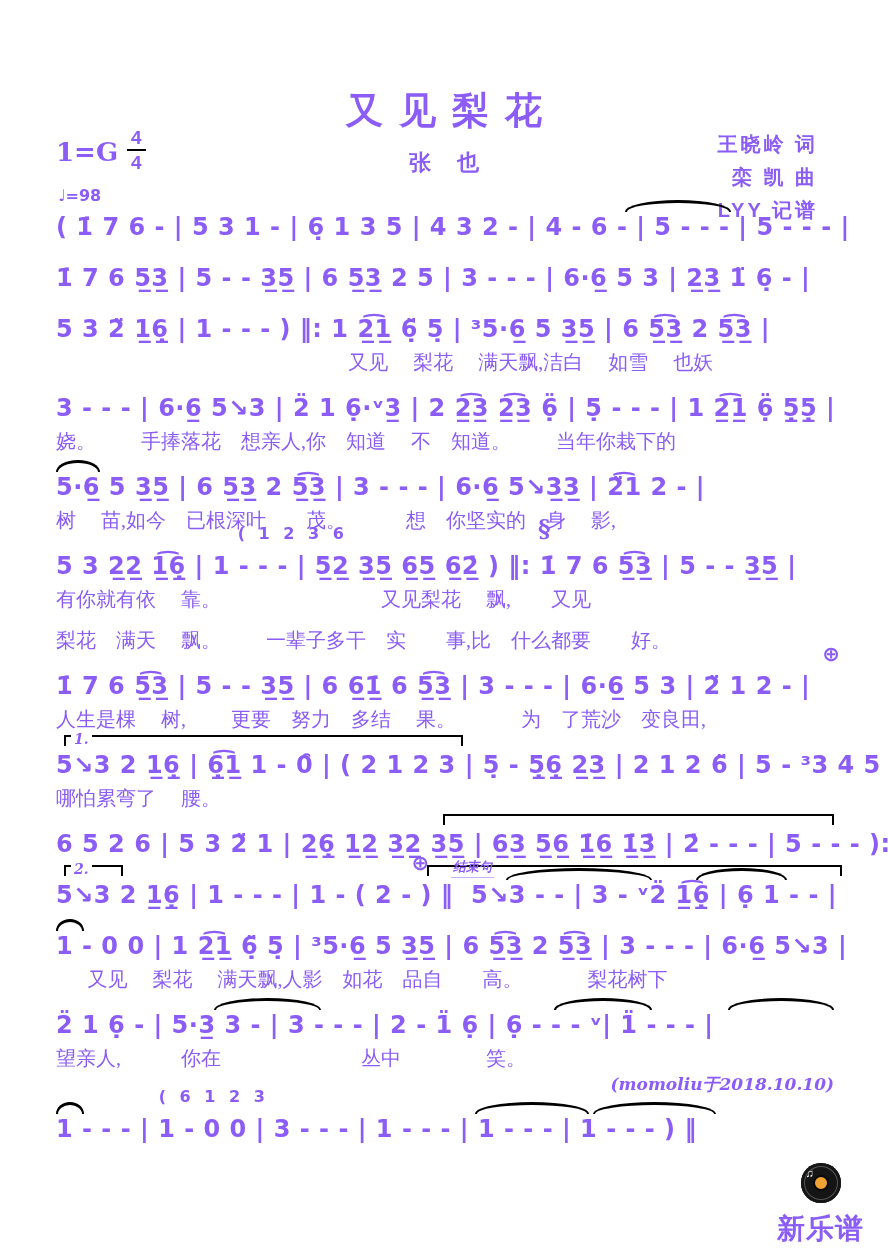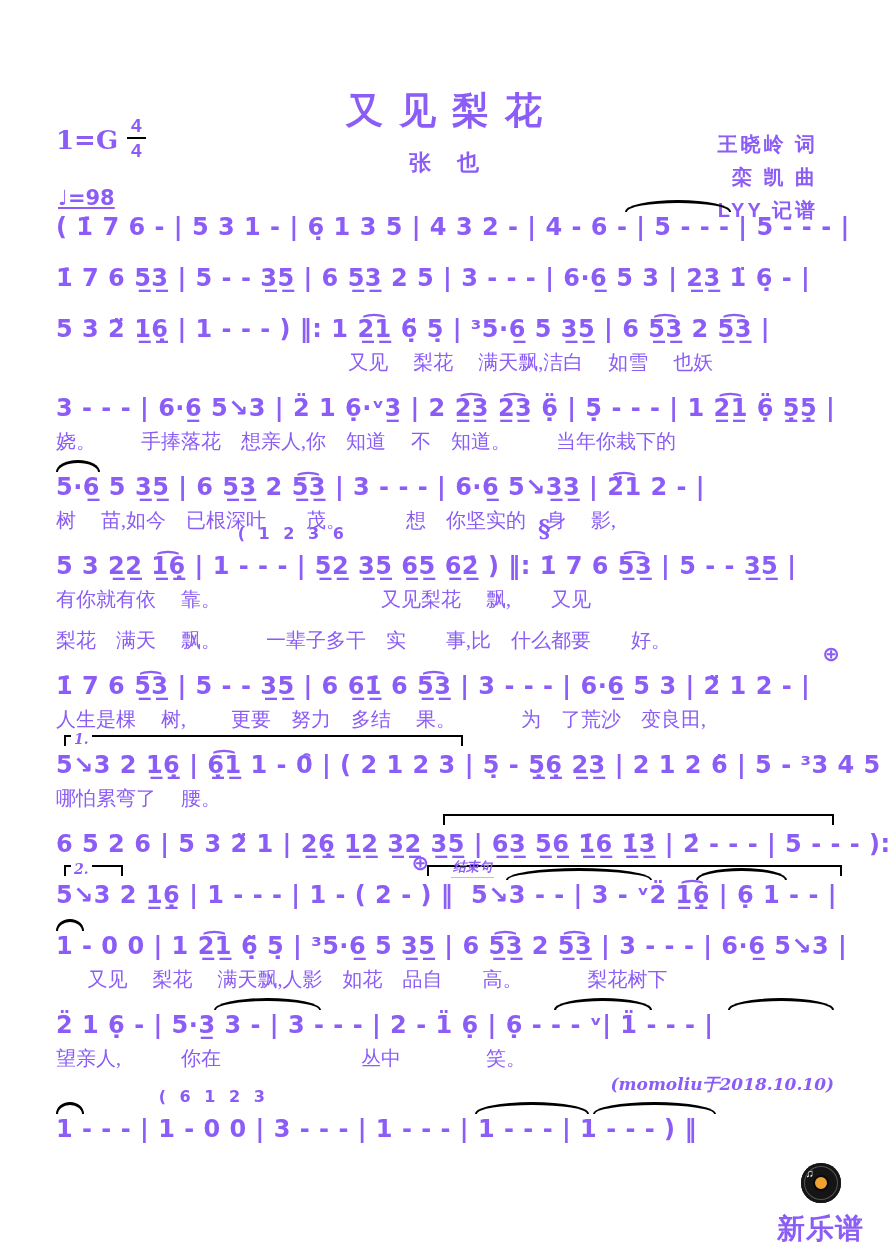--- a/index.html
+++ b/index.html
@@ -2,28 +2,28 @@
 <html><head>
 <meta charset="utf-8">
 <style>
   html,body{margin:0;padding:0;background:#e8e8e8;}
   .page{width:888px;height:1256px;margin:0 auto;background:#ffffff;position:relative;
         overflow:hidden;color:#8b5cf6;font-family:"Liberation Sans",sans-serif;}
   
   .header{position:relative;padding-top:86px;text-align:center;}
   .title{font-size:37px;font-weight:900;letter-spacing:16px;padding-left:16px;}
   .performer{font-size:22px;font-weight:700;letter-spacing:26px;padding-left:26px;margin-top:12px;}
-  .meta-left{position:absolute;left:56px;top:116px;text-align:left;}
+  .meta-left{position:absolute;left:56px;top:128px;text-align:left;}
   .keysig{font-family:"DejaVu Serif","Liberation Serif",serif;font-weight:700;font-size:26px;}
   .frac{display:inline-block;vertical-align:-8px;margin-left:9px;text-align:center;
         font-size:19px;line-height:1;font-weight:700;}
   .frac .ft{display:block;padding:0 4px 2px;border-bottom:2px solid #000;}
   .frac .fb{display:block;padding-top:2px;}
-  .tempo{position:absolute;left:58px;top:186px;font-weight:700;font-size:21px;
-         font-family:"DejaVu Sans",sans-serif;text-decoration:underline;}
+  .tempo{position:absolute;left:58px;top:186px;font-weight:700;font-size:16px;
+         font-family:"DejaVu Sans",sans-serif;}
   .credits{position:absolute;right:70px;top:128px;text-align:right;font-size:20px;
            font-weight:700;letter-spacing:3px;line-height:1.65;}
   
   #systems{padding:16px 42px 0 56px;}
   .system{position:relative;margin-top:15px;}
   .music{font-family:"DejaVu Sans","Liberation Sans",sans-serif;font-weight:700;
          font-size:24px;line-height:36px;white-space:pre;letter-spacing:0.5px;}
   .lyrics{font-size:20px;line-height:26px;white-space:pre;margin-top:2px;
           font-family:"Liberation Serif",serif;}
   .bracket{position:absolute;top:-12px;height:9px;border-top:2px solid #000;

